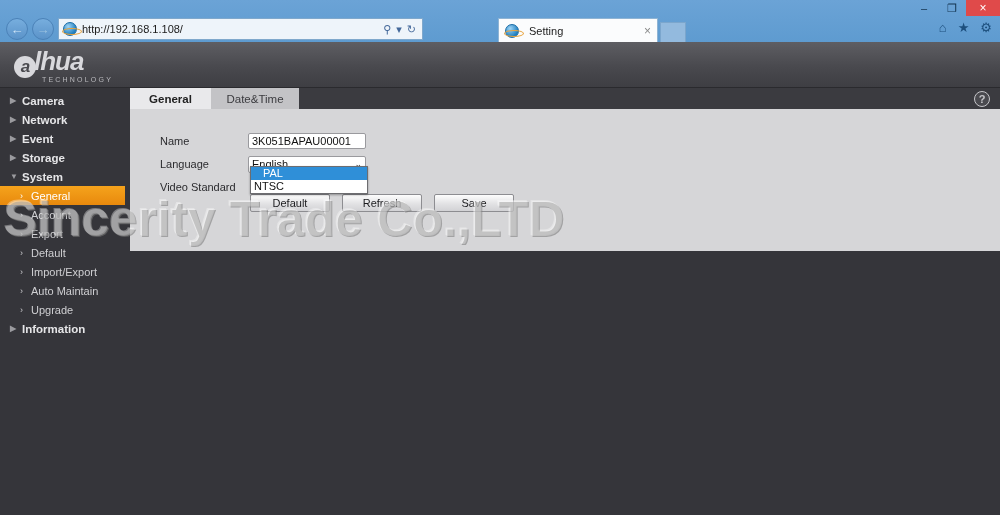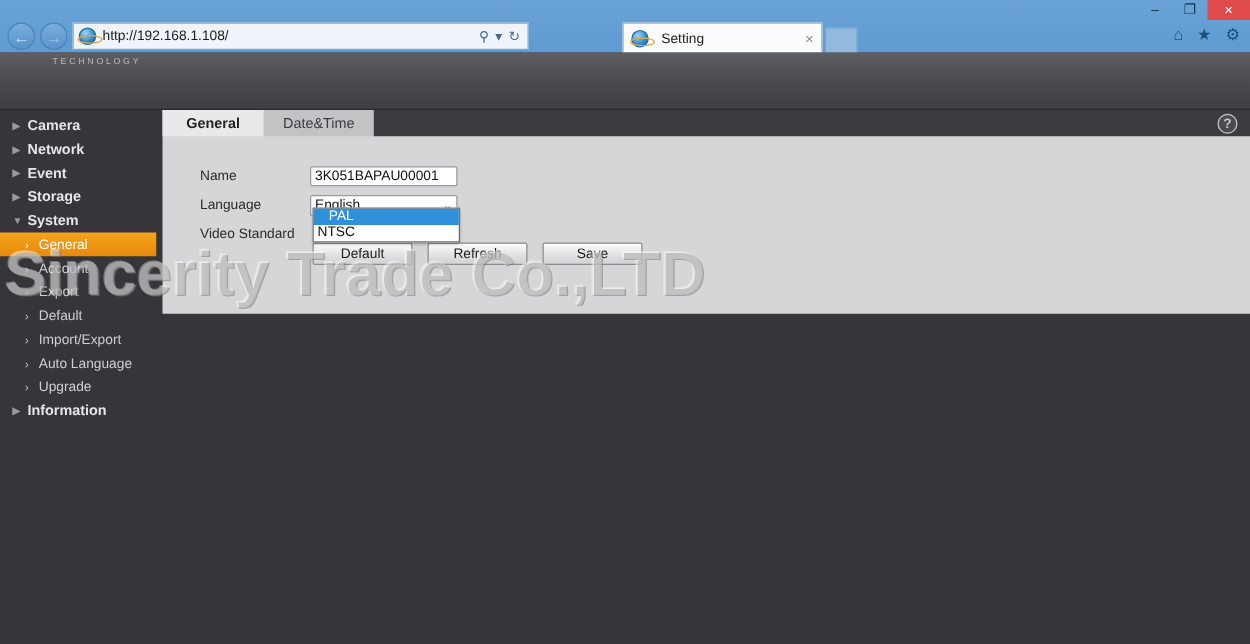--- a/index.html
+++ b/index.html
@@ -241,20 +241,21 @@
 
   <div class="chrome-icons">
     <span>⌂</span>
     <span>★</span>
     <span>⚙</span>
   </div>
 </div>
 
 <div class="dahua-header">
   <div class="logo">
+    <div class="word"><span class="at">a</span><span>lhua</span></div>
     <div class="tech">TECHNOLOGY</div>
   </div>
 
   <div class="mainnav">
     <div class="navbtn">Live</div>
     <div class="navbtn">Playback</div>
     <div class="navbtn active">Setting</div>
     <div class="navbtn">Alarm</div>
     <div class="navbtn">Logout</div>
   </div>
@@ -297,21 +298,21 @@
   <div class="side-sub">
     <span class="chev">›</span>
     <span>Default</span>
   </div>
   <div class="side-sub">
     <span class="chev">›</span>
     <span>Import/Export</span>
   </div>
   <div class="side-sub">
     <span class="chev">›</span>
-    <span>Auto Language</span>
+    <span>Auto Maintain</span>
   </div>
   <div class="side-sub">
     <span class="chev">›</span>
     <span>Upgrade</span>
   </div>
 
   <div class="side-item">
     <span class="arrow">▶</span>
     <span>Information</span>
   </div>

